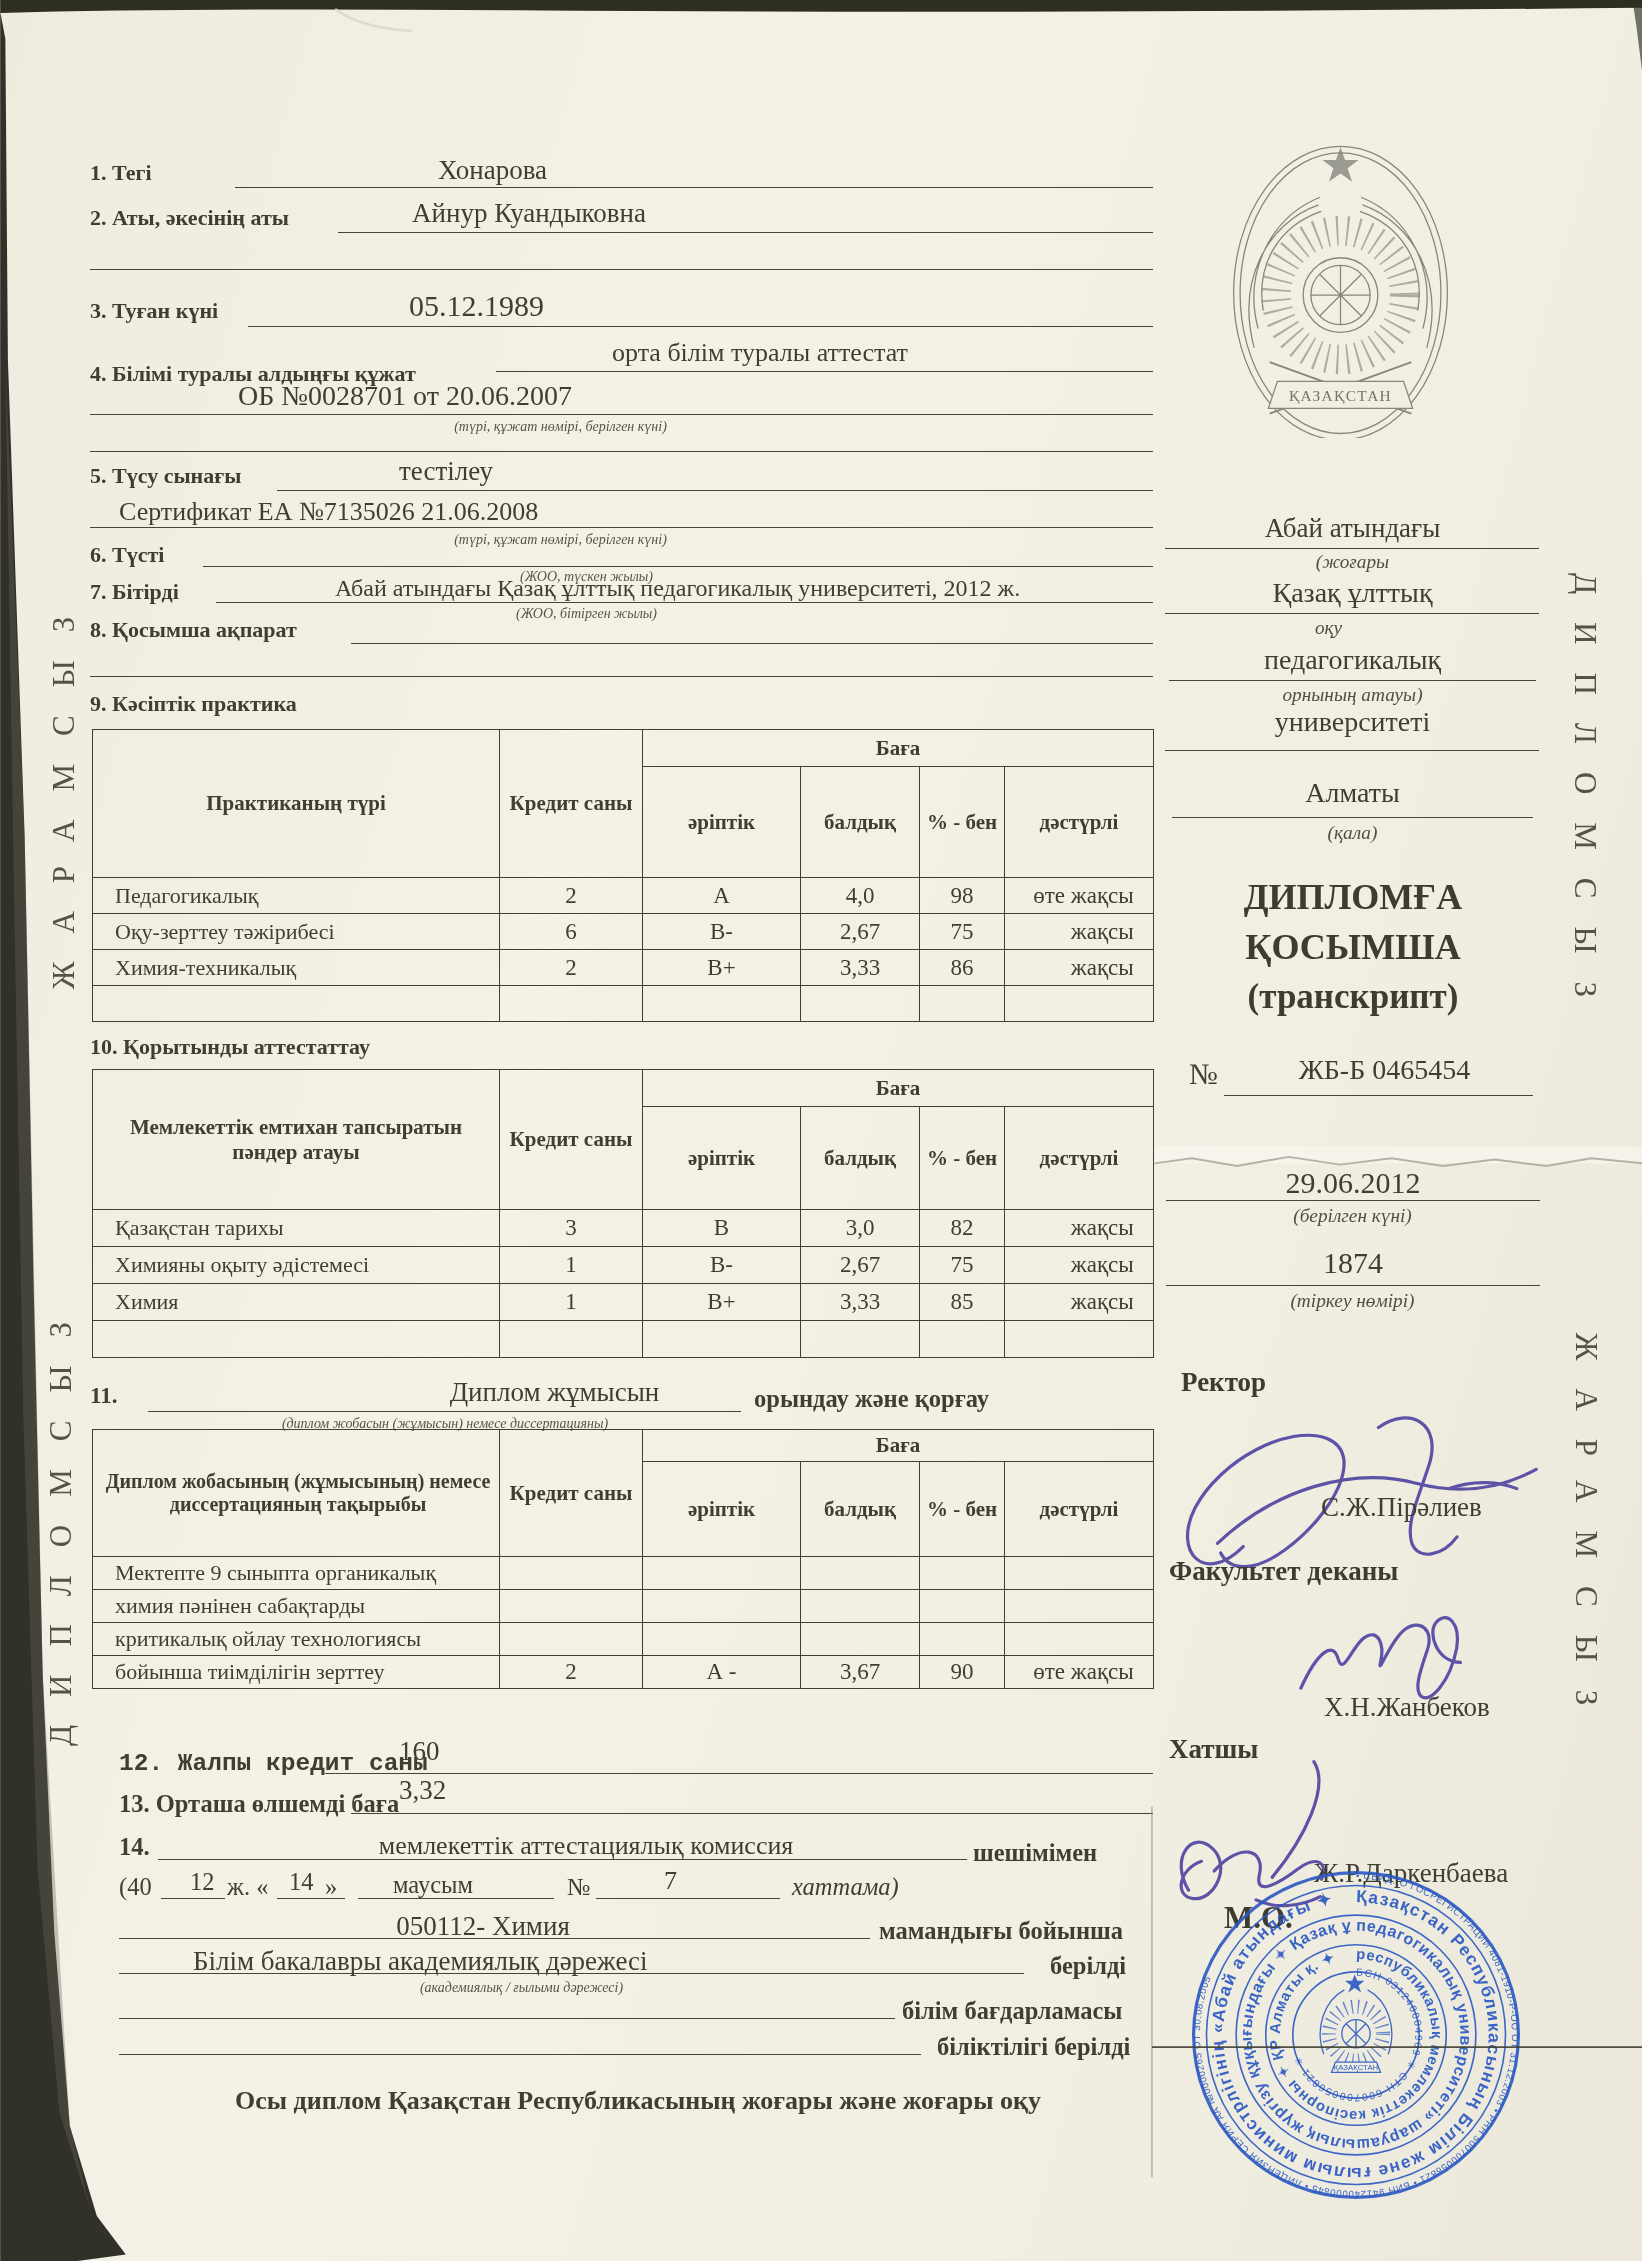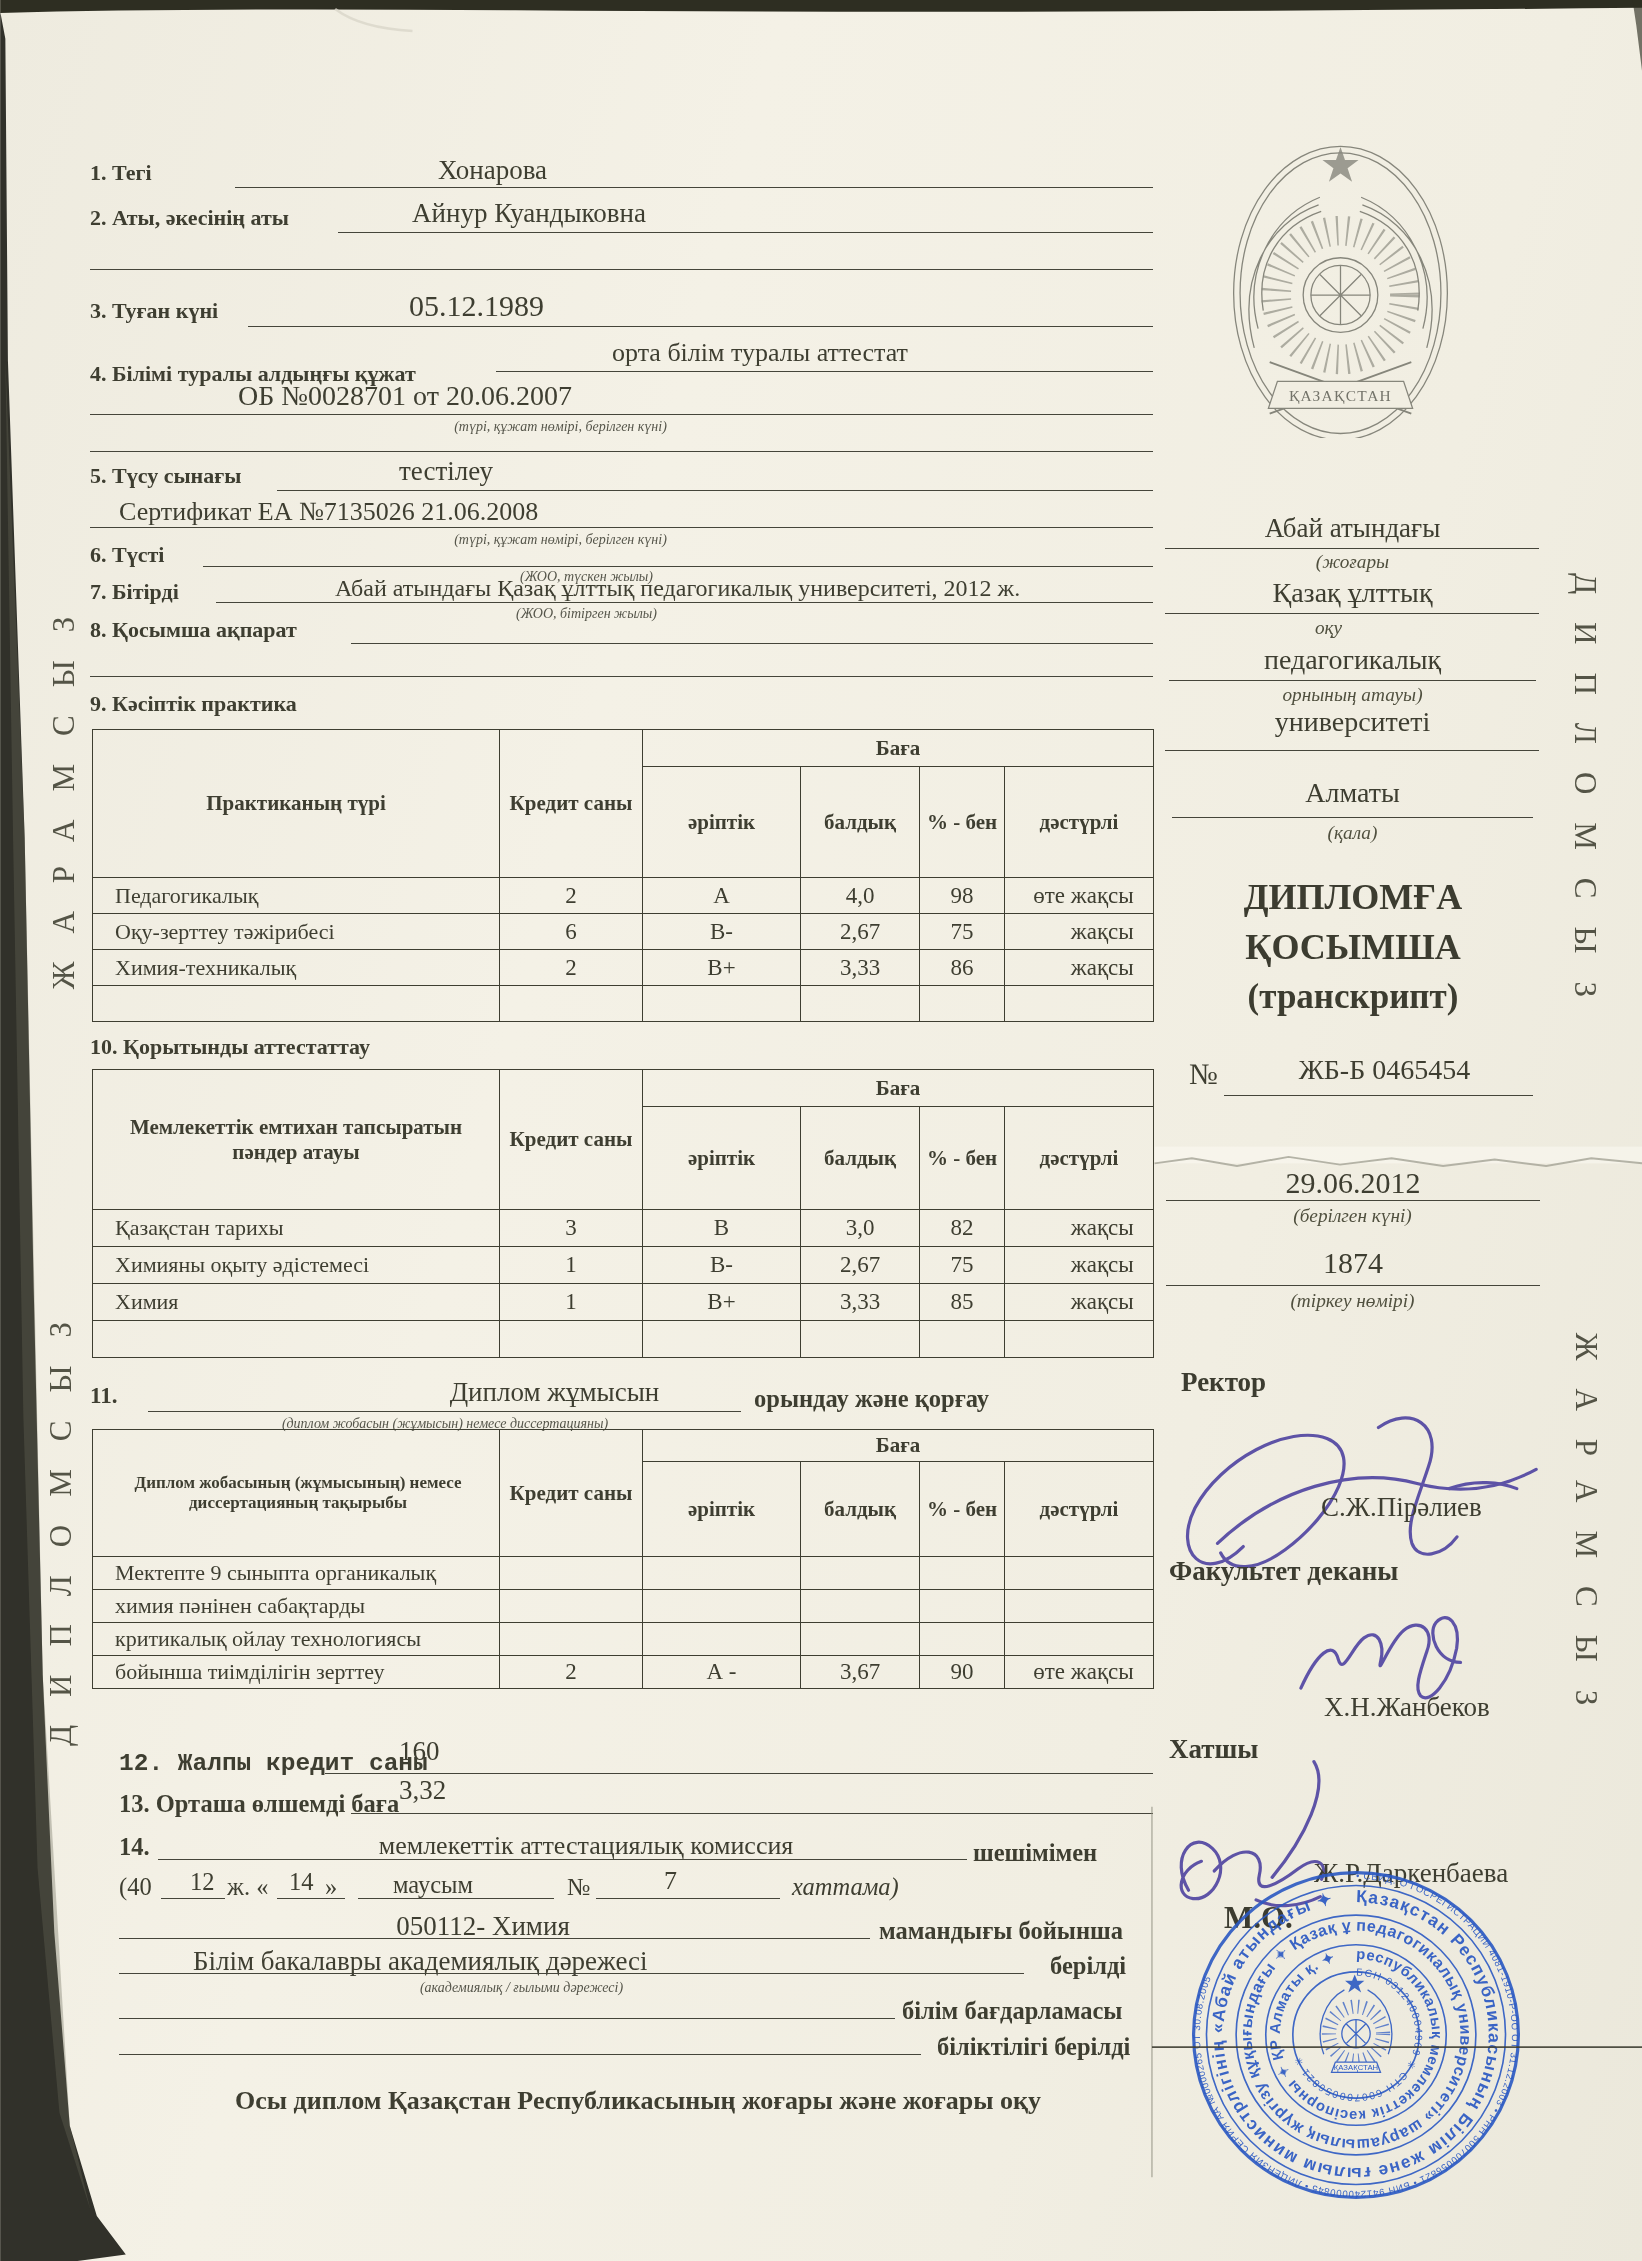--- a/index.html
+++ b/index.html
@@ -214,21 +214,21 @@
     <colgroup>
         <col style="width:407px">
         <col style="width:143px">
         <col style="width:158px">
         <col style="width:119px">
         <col style="width:85px">
         <col style="width:149px">
       </colgroup>
     <thead>
       <tr>
-          <th rowspan="2" style="font-size:17px;padding-left:8px;">Диплом жобасының (жұмысының) немесе диссертацияның тақырыбы</th>
+          <th rowspan="2" style="font-size:20px;padding-left:8px;">Диплом жобасының (жұмысының) немесе диссертацияның тақырыбы</th>
           <th rowspan="2">Кредит саны</th>
           <th colspan="4">Баға</th>
         </tr>
       <tr>
           <th>әріптік</th>
           <th>балдық</th>
           <th>% - бен</th>
           <th>дәстүрлі</th>
         </tr>
     </thead>

